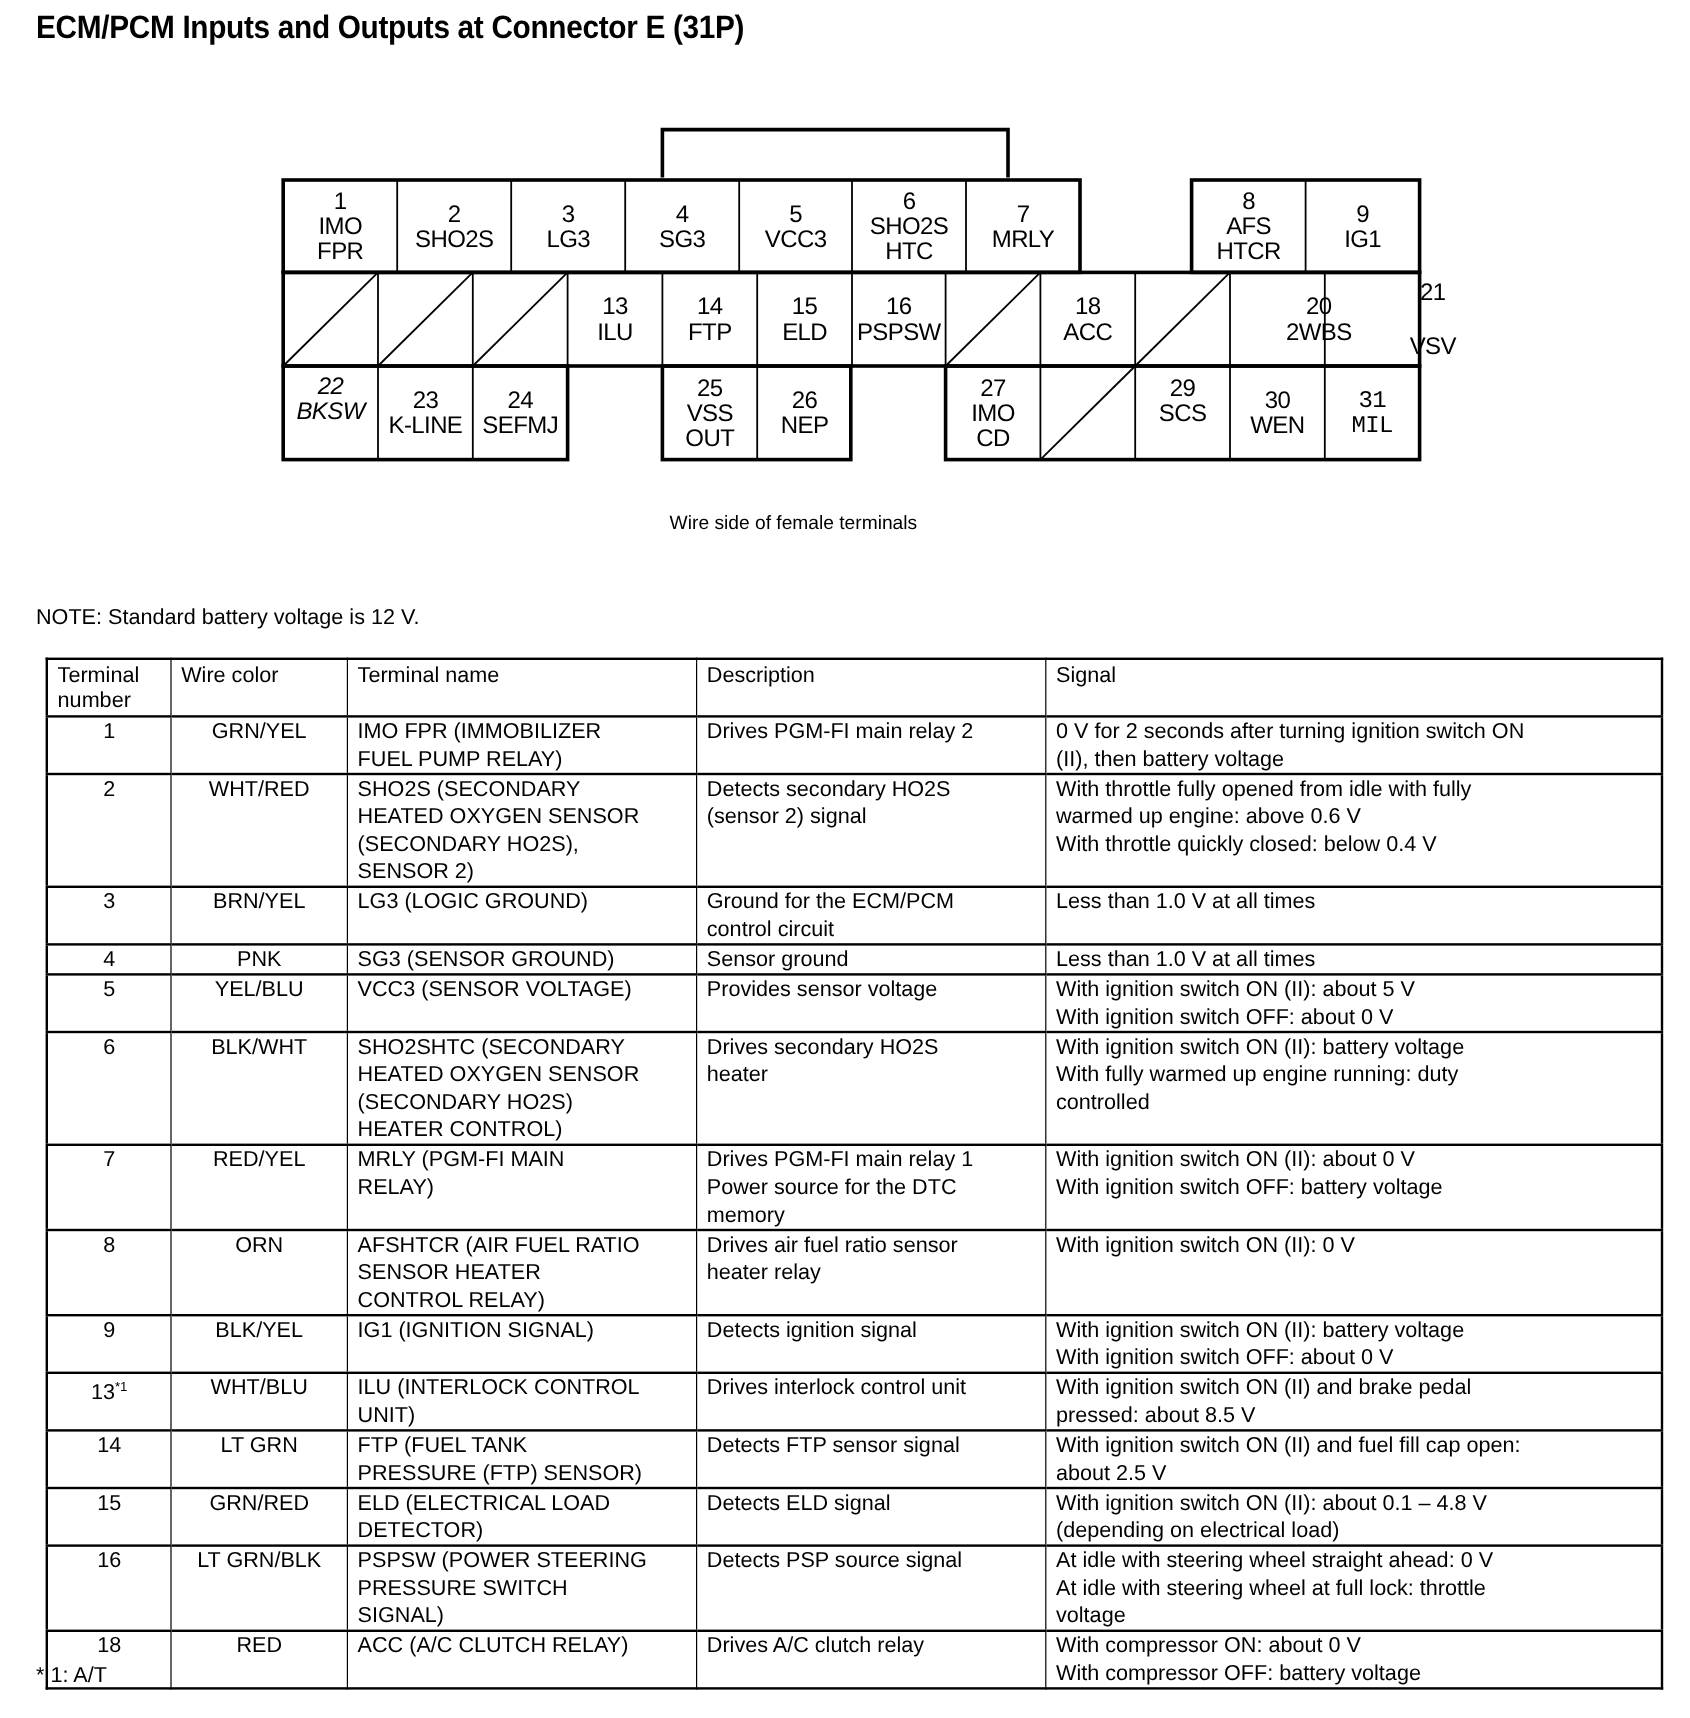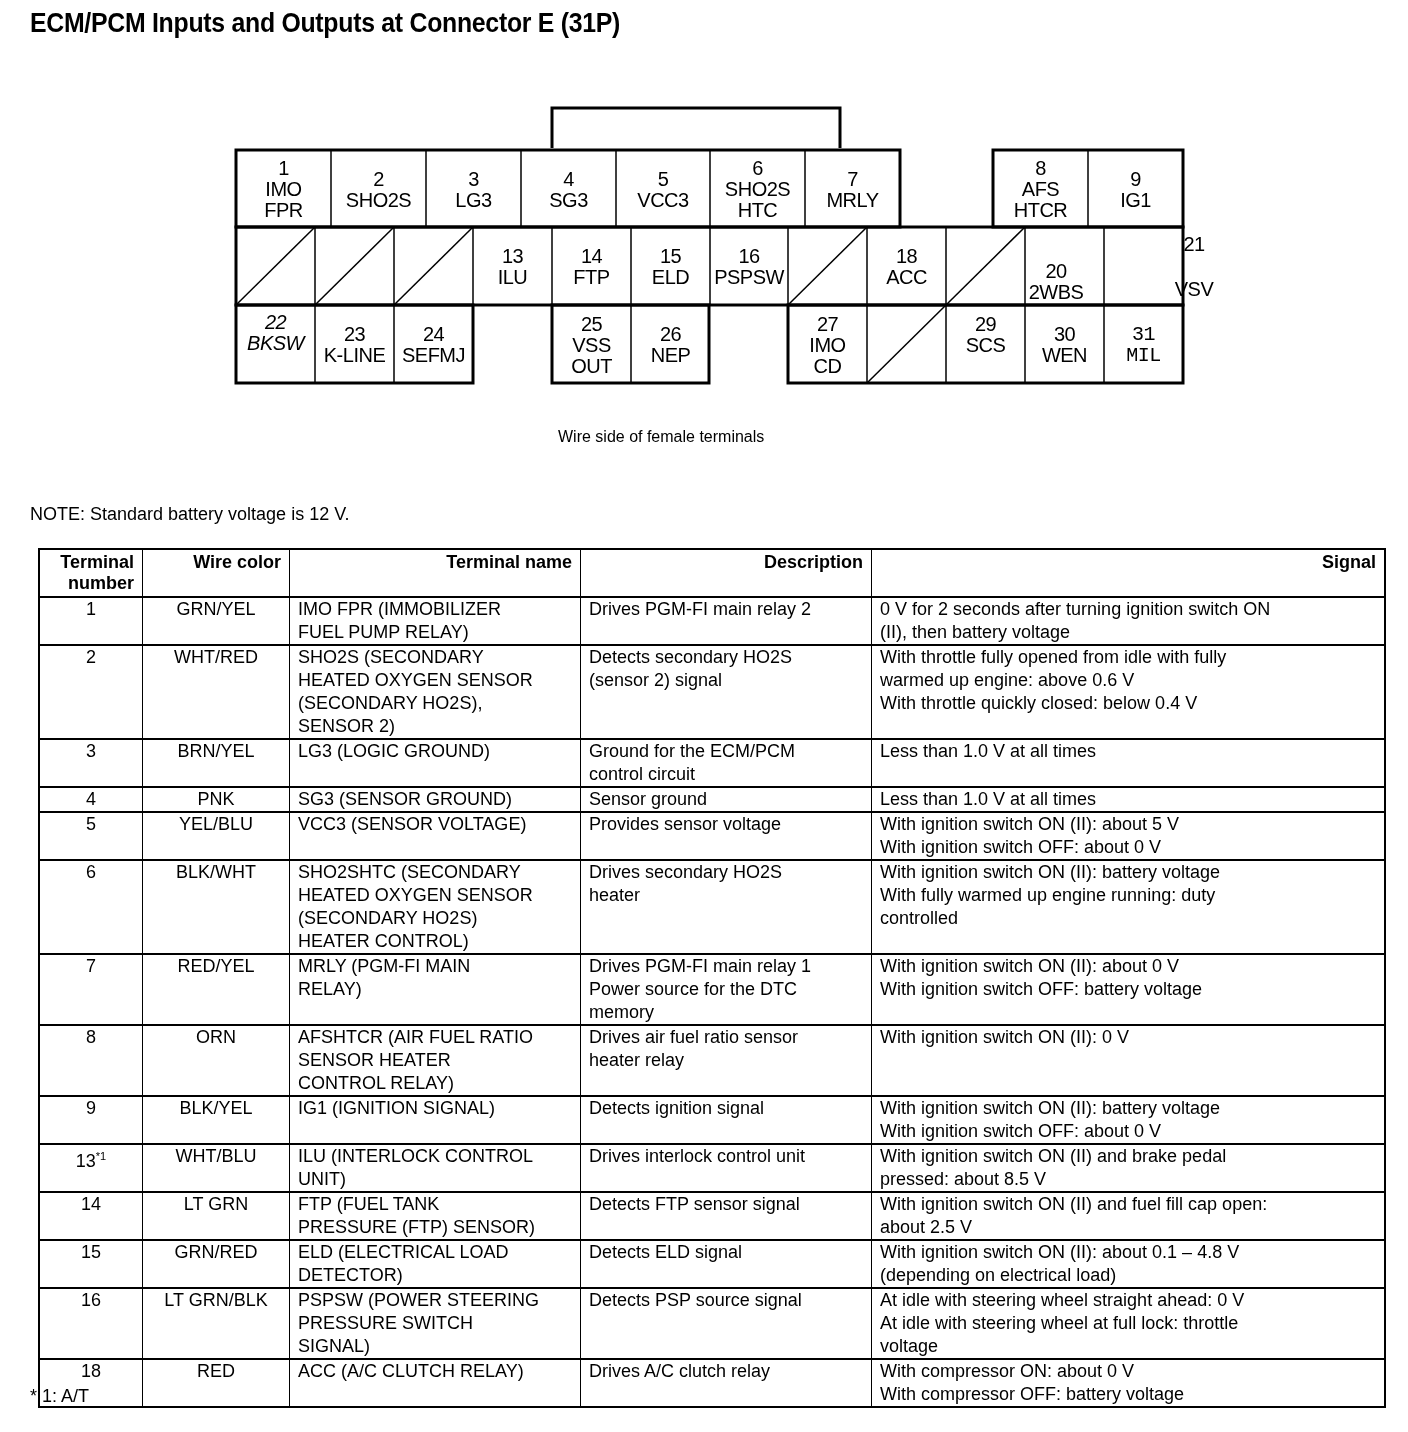--- a/index.html
+++ b/index.html
@@ -29,21 +29,21 @@
   
   table.pinout {
     position: absolute; left: 38px; top: 548px; width: 1348px;
     border-collapse: collapse; font-size: 18px; line-height: 23px;
     border: 2px solid #000;
   }
   table.pinout th, table.pinout td {
     border: 1px solid #000; vertical-align: top; padding: 0 8px;
   }
   table.pinout th {
-    font-weight: bold; text-align: right; font-size: 18px; line-height: 21px;
+    font-weight: normal; text-align: left; font-size: 18px; line-height: 21px;
     padding-top: 2px; height: 44px;
   }
   table.pinout td.num, table.pinout td.color { text-align: center; }
   table.pinout tr.row td { border-top: 2px solid #000; }
   .col-num { width: 86px; }
   .col-color { width: 130px; }
   .col-name { width: 274px; }
   .col-desc { width: 274px; }
   .line { display: block; }
   .footnote { position: absolute; left: 30px; top: 1386px; font-size: 18px; }
@@ -163,21 +163,21 @@
     <span>ELD</span>
   </div>
   <div class="cell-text" style="left:710px;top:229px;width:78px;height:76px;">
     <span>16</span>
     <span>PSPSW</span>
   </div>
   <div class="cell-text" style="left:867px;top:229px;width:79px;height:76px;">
     <span>18</span>
     <span>ACC</span>
   </div>
-  <div class="cell-text" style="left:1025px;top:244px;width:62px;height:76px;">
+  <div class="cell-text" style="left:1025px;top:229px;width:62px;height:76px;padding-left:43px;">
     <span>20</span>
     <span>2WBS</span>
   </div>
   <div class="cell-text" style="left:1164px;top:229px;width:60px;height:76px;gap:24px;">
     <span>21</span>
     <span>VSV</span>
   </div>
 
   <div class="cell-text" style="left:236px;top:307px;width:79px;height:52px;font-style:italic;">
     <span>22</span>

